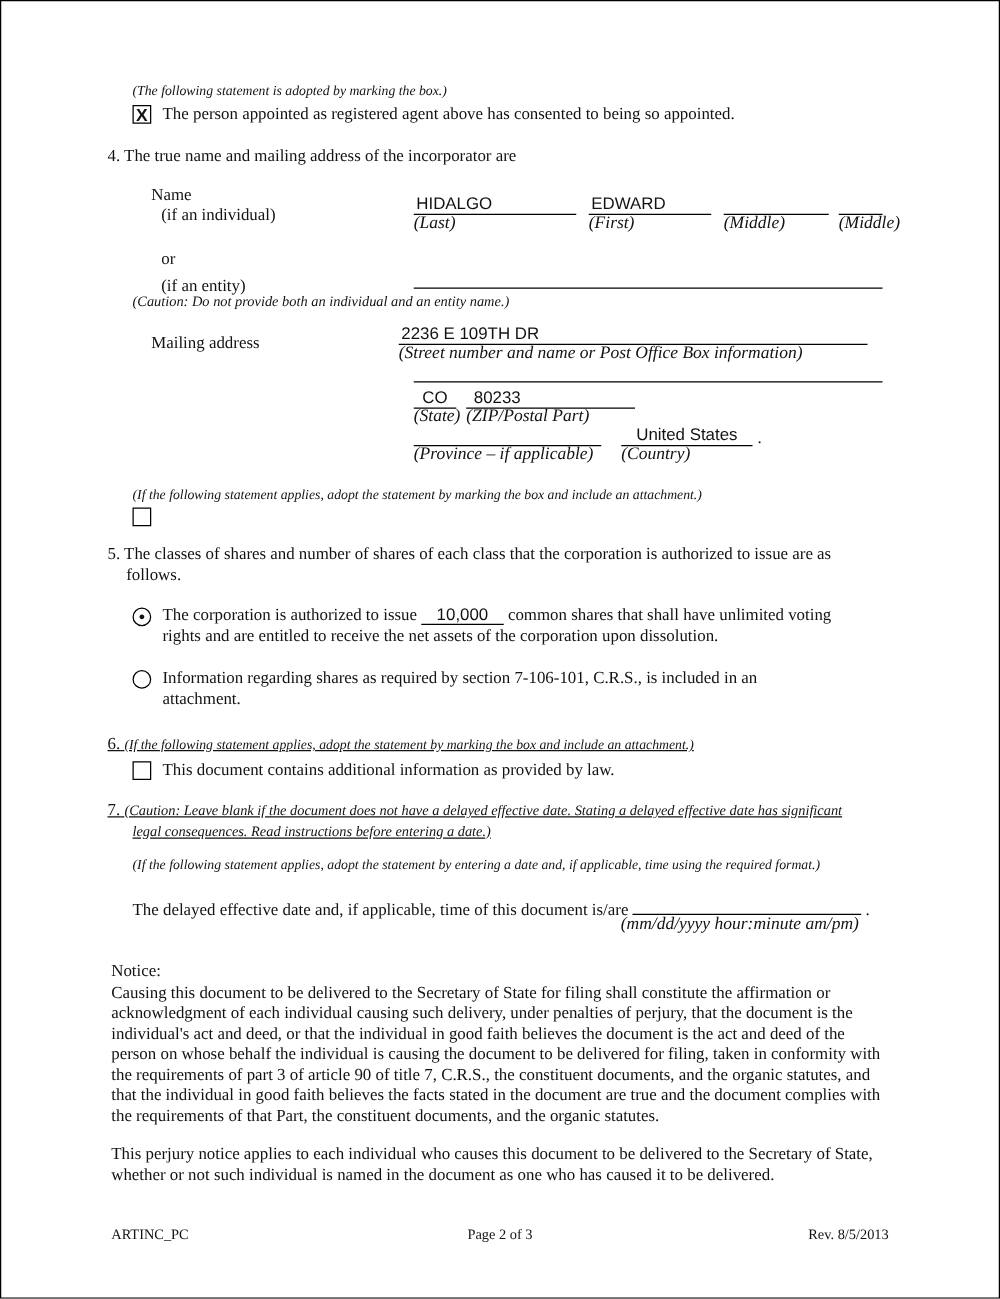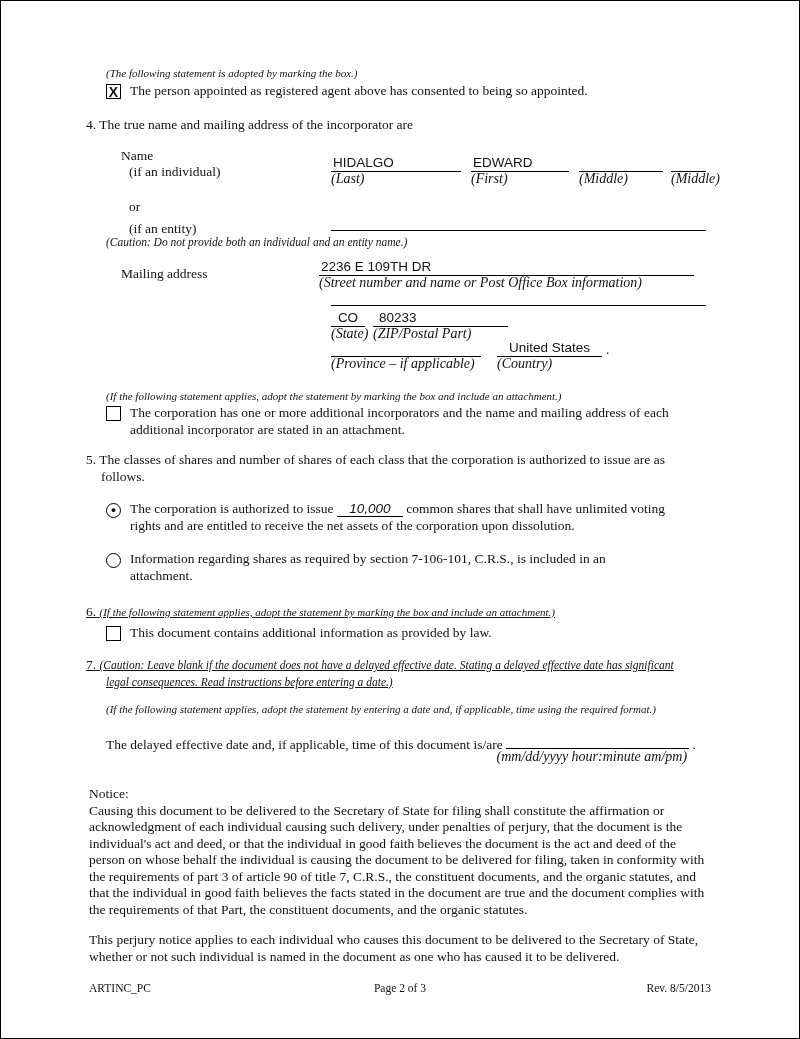--- a/index.html
+++ b/index.html
@@ -50,21 +50,21 @@
     height:17px; border-bottom:1px solid #000;
     font-family:"Liberation Sans", sans-serif; font-size:13.5px; line-height:16px;
     padding:0 2px 1px 2px; white-space:nowrap;
   }
   .f .fc { margin-top:1px; }
   .tc { text-align:center; }
 
   .shares-blank {
     display:inline-block; width:66px; text-align:center;
     border-bottom:1.3px solid #000;
-    font-family:"Liberation Sans", sans-serif; font-size:13.5px; line-height:15px;font-style:italic;
+    font-family:"Liberation Sans", sans-serif; font-size:13.5px; line-height:15px;
   }
   .date-blank {
     display:inline-block; width:183px; height:14px; vertical-align:baseline;
     border-bottom:1px solid #000; position:relative;
   }
   .date-blank .dcap { position:absolute; top:16px; right:2px; }
 
   .footer {
     position:absolute; left:0; right:0; top:981px;
     display:flex; padding:0 88px;
@@ -150,21 +150,20 @@
         <div class="fv tc">United States</div>
         <div class="cap fc">(Country)</div>
       </div>
       <span class="body-txt" style="align-self:flex-end; margin:0 0 12px 4px;">.</span>
     </div>
   </div>
 
   <div class="instr ml105" style="margin-top:14px;">(If the following statement applies, adopt the statement by marking the box and include an attachment.)</div>
   <div class="checkrow ml105" style="margin-top:2px;">
     <span class="checkbox"></span>
-    <span class="body-txt" style="max-width:572px;">The corporation has one or more additional incorporators and the name and mailing address of each additional incorporator are stated in an attachment.</span>
   </div>
 
   <div class="body-txt ml85 hang15" style="margin-top:14px; max-width:608px;">
     <span class="num">5.</span>
     <span>The classes of shares and number of shares of each class that the corporation is authorized to issue are as follows.</span>
   </div>
 
   <div class="checkrow ml105" style="margin-top:16px;">
     <span class="radio">●</span>
     <span class="body-txt" style="max-width:562px;">

